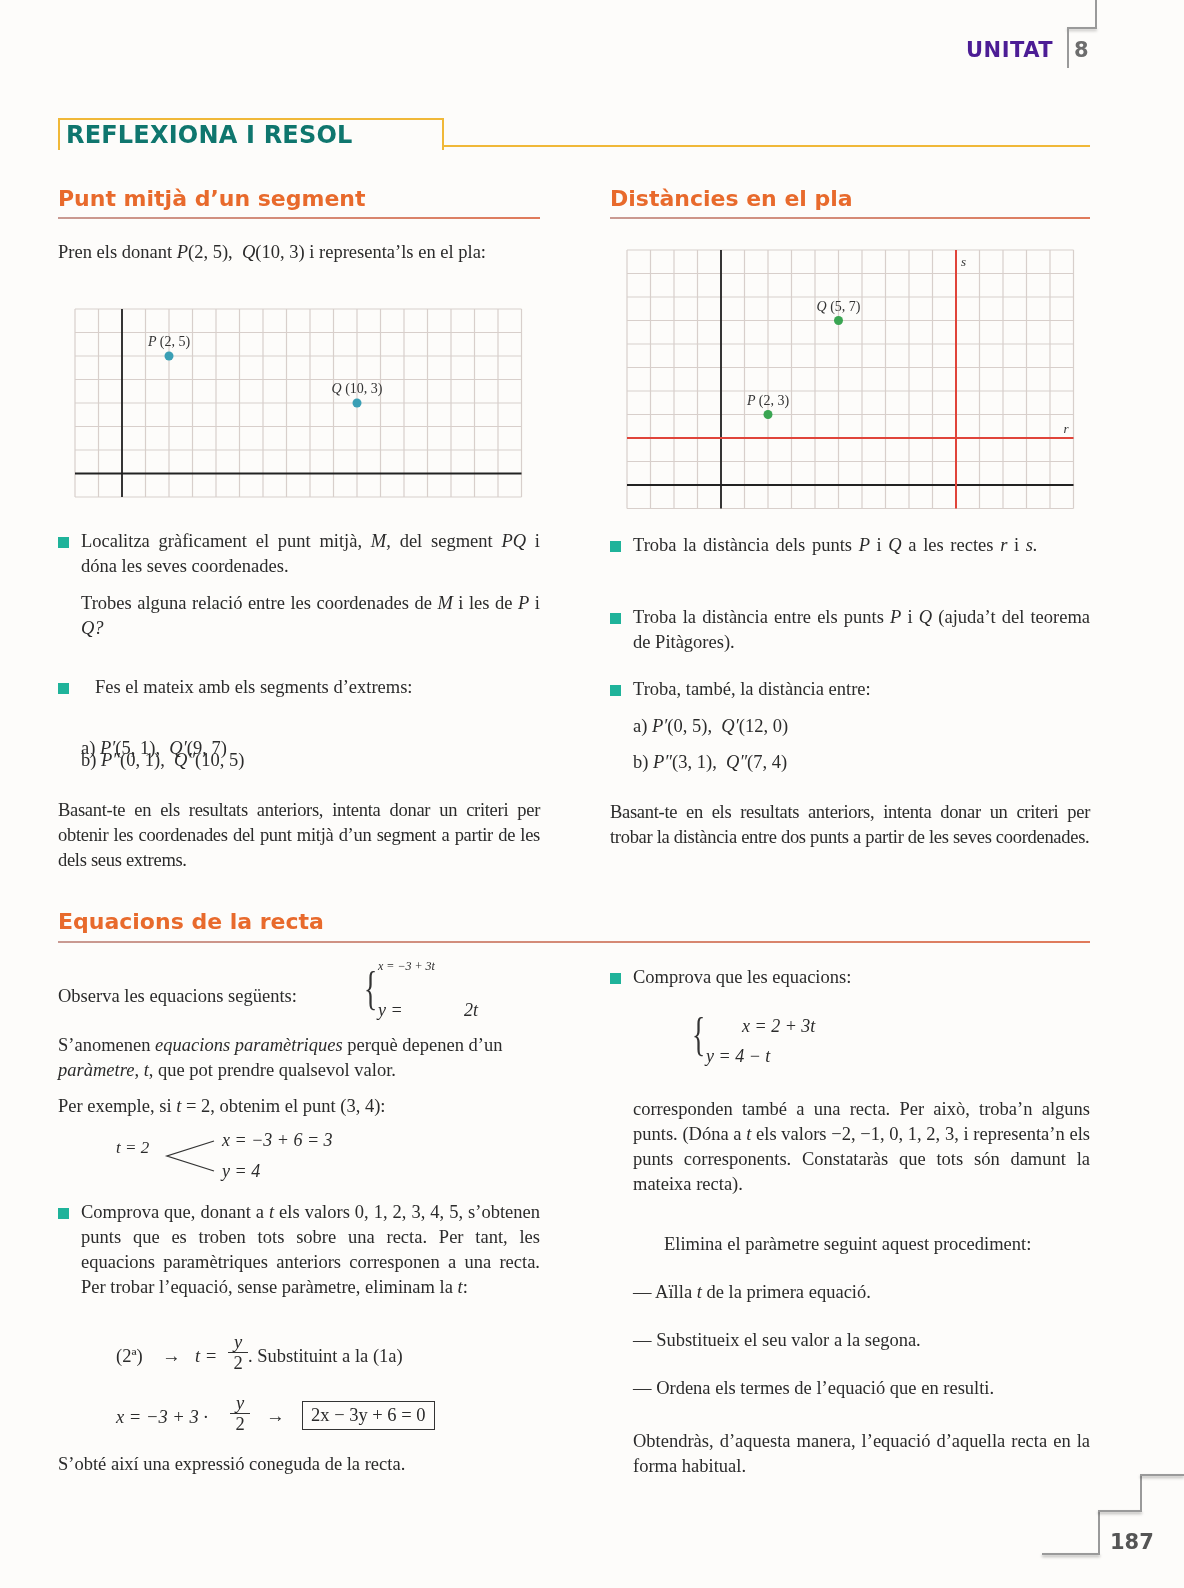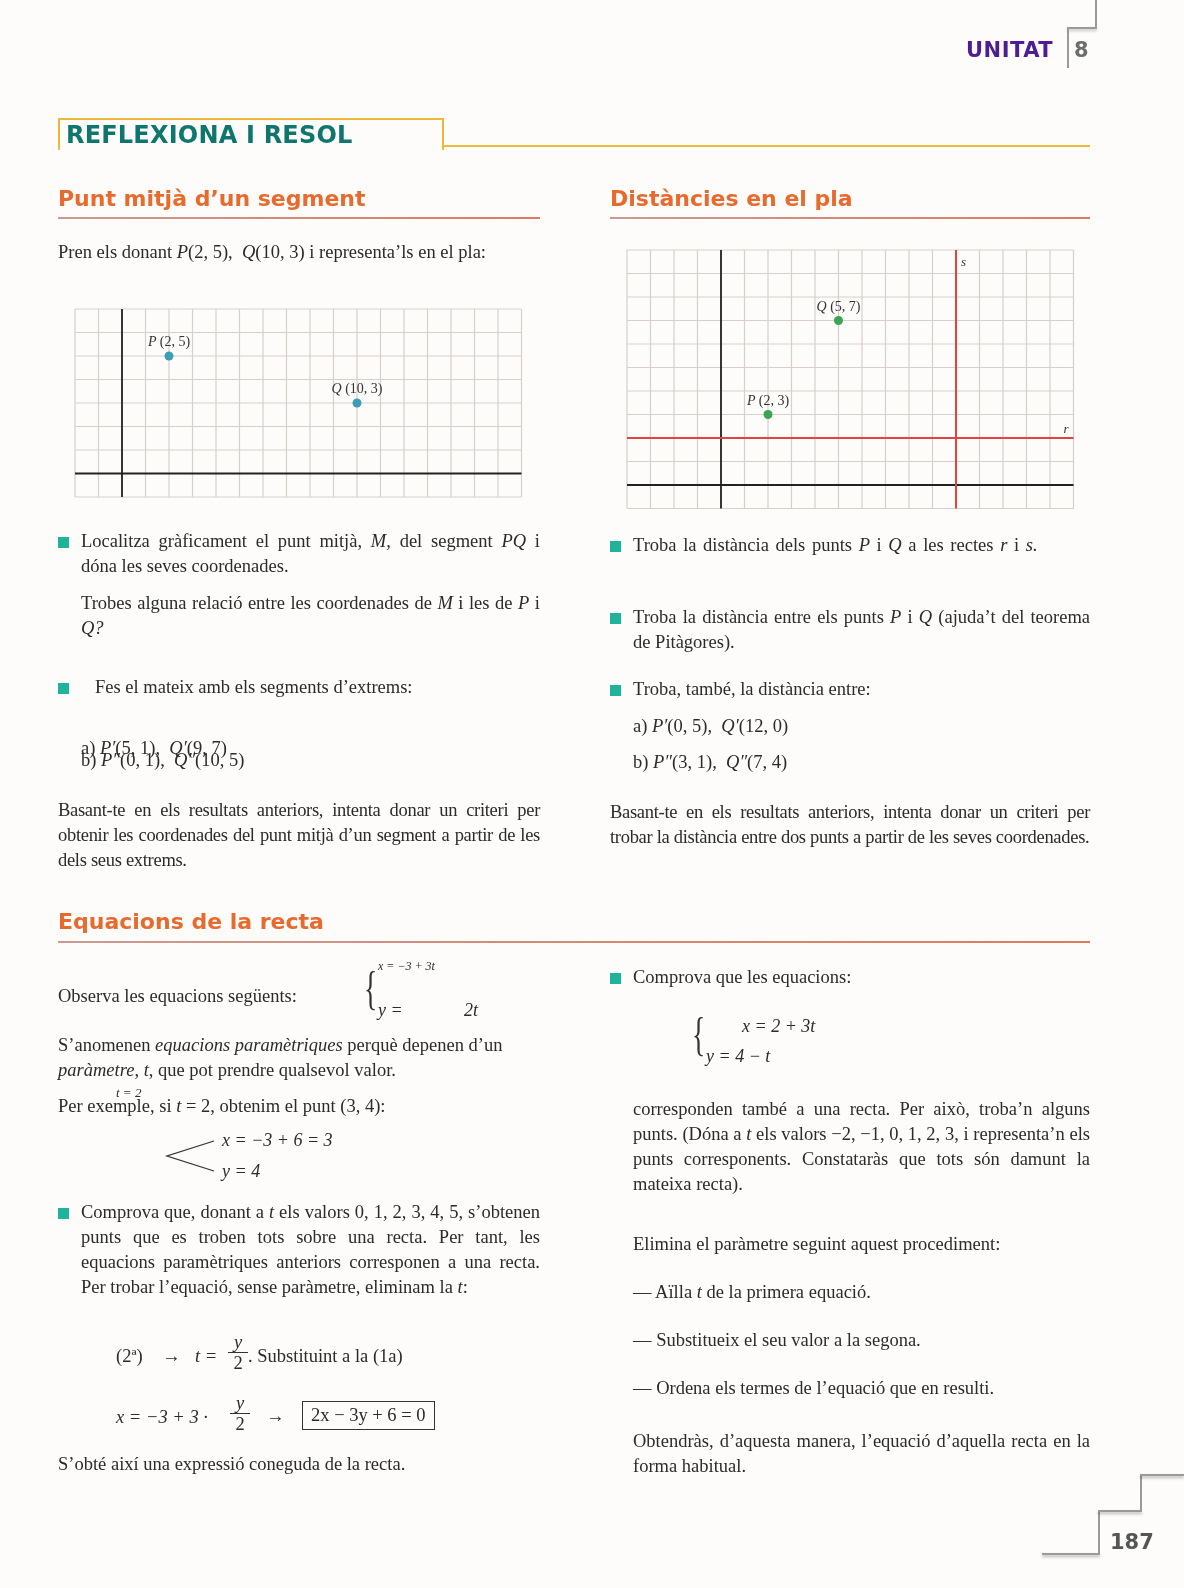--- a/index.html
+++ b/index.html
@@ -204,21 +204,21 @@
 <div class="abs it body-text" style="left:464px; top:998px; font-size:18px;">2t</div>
 
 <div class="abs body-text" style="left:58px; top:1033px; width:482px;">
   <span>S’anomenen </span><i>equacions paramètriques</i><span> perquè depenen d’un </span><i>paràmetre</i><span>, </span><i>t</i><span>, que pot prendre qualsevol valor.</span>
 </div>
 
 <div class="abs body-text" style="left:58px; top:1094px;">
   <span>Per exemple, si </span><i>t</i><span> = 2,  obtenim el punt (3, 4):</span>
 </div>
 
-<div class="abs it body-text" style="left:116px; top:1080px; font-size:13px;">t = 2</div>
+<div class="abs it body-text" style="left:116px; top:1135px; font-size:17px;">t = 2</div>
 <svg class="abs" style="left:164px; top:1138px;" width="52" height="36">
   <polyline points="50,3 3,18 50,33" fill="none" stroke="#333" stroke-width="1.3"></polyline>
 </svg>
 <div class="abs it body-text" style="left:222px; top:1128px; font-size:18px;text-align:center;">x = −3 + 6 = 3</div>
 <div class="abs it body-text" style="left:222px; top:1159px; font-size:18px;">y = 4</div>
 
 <span class="abs bullet" style="left:58px; top:1208px;"></span>
 <div class="abs body-text justify" style="left:81px; top:1200px; width:459px;">
   <span>Comprova que, donant a </span><i>t</i><span> els valors 0, 1, 2, 3, 4, 5, s’obtenen punts que es troben tots sobre una recta. Per tant, les equacions paramètriques anteriors corresponen a una recta. Per trobar l’equació, sense paràmetre, eliminam la </span><i>t</i><span>:</span>
 </div>
@@ -247,21 +247,21 @@
 <span class="abs bullet" style="left:610px; top:973px;"></span>
 <div class="abs body-text" style="left:633px; top:965px;">Comprova que les equacions:</div>
 <div class="abs brace" style="left:692px; top:1012px;">{</div>
 <div class="abs it body-text" style="left:706px; top:1014px; font-size:18px;margin-left:36px;">x = 2 + 3t</div>
 <div class="abs it body-text" style="left:706px; top:1044px; font-size:18px;">y = 4 − t</div>
 
 <div class="abs body-text justify" style="left:633px; top:1097px; width:457px;">
   <span>corresponden també a una recta. Per això, troba’n alguns punts. (Dóna a </span><i>t</i><span> els valors  −2, −1, 0, 1, 2, 3,  i representa’n els punts corresponents. Constataràs que tots són damunt la mateixa recta).</span>
 </div>
 
-<div class="abs body-text" style="left:633px; top:1232px;">Elimina el paràmetre seguint aquest procediment:</div>
+<div class="abs body-text" style="left:664px; top:1232px;">Elimina el paràmetre seguint aquest procediment:</div>
 
 <div class="abs body-text" style="left:633px; top:1280px;">
   <span>—</span><span> Aïlla </span><i>t</i><span> de la primera equació.</span>
 </div>
 <div class="abs body-text" style="left:633px; top:1328px;">
   <span>—</span><span> Substitueix el seu valor a la segona.</span>
 </div>
 <div class="abs body-text" style="left:633px; top:1376px;">
   <span>—</span><span> Ordena els termes de l’equació que en resulti.</span>
 </div>

